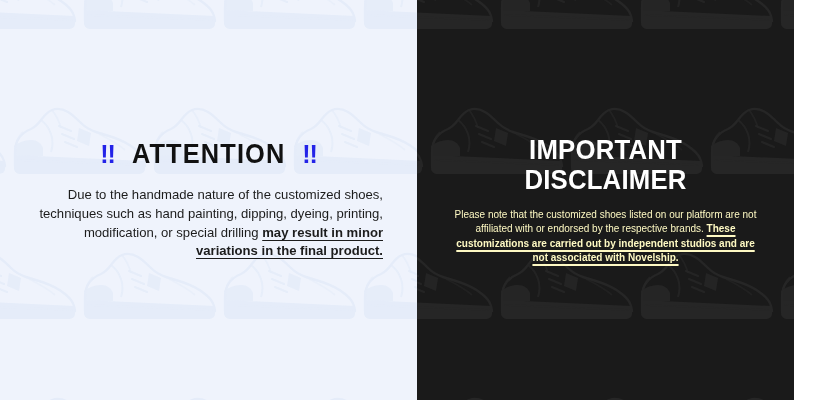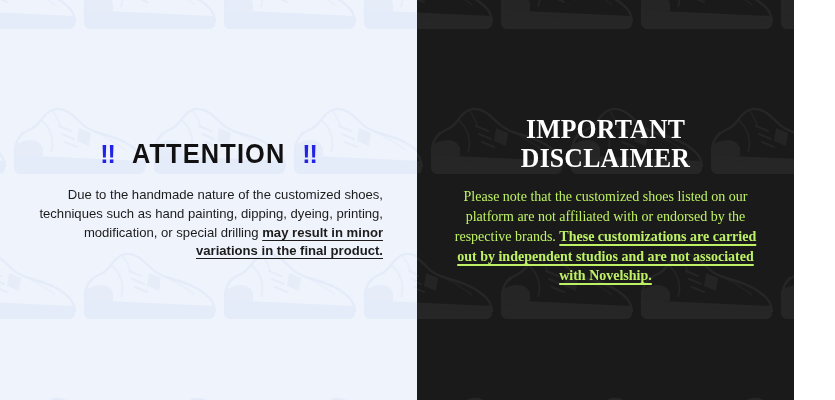--- a/index.html
+++ b/index.html
@@ -25,21 +25,21 @@
   .panel {
     position: relative;
     height: 400px;
     overflow: hidden;
     display: flex;
     align-items: center;
     justify-content: center;
   }
 
   .panel-left  { width: 417px; background: #eff3fc; }
-  .panel-right { width: 377px; background: #1a1a1a; font-family: Liberation Serif, serif; }
+  .panel-right { width: 377px; background: #1a1a1a; }
 
   
   .pattern {
     position: absolute;
     inset: -80px -60px -60px -60px;
     pointer-events: none;
   }
   .pattern-row {
     display: flex;
     height: 145px;
@@ -102,21 +102,21 @@
   .headline-right span {
     display: block;
     transform: scaleX(.92);
   }
 
   .body-copy {
     font-size: 13.1px;
     line-height: 1.42;
   }
   .body-left  { color: #1c1c1c; text-align: right; }
-  .body-right { color: #bef264; font-size: 14px; }
+  .body-right { color: #fef9c3; font-size: 10px; }
 
   .emph {
     font-weight: 700;
     text-decoration: underline;
     text-underline-offset: 2.5px;
   }
   .body-right .emph { text-decoration-thickness: 1.6px; }
 </style>
 </head>
 <body>

